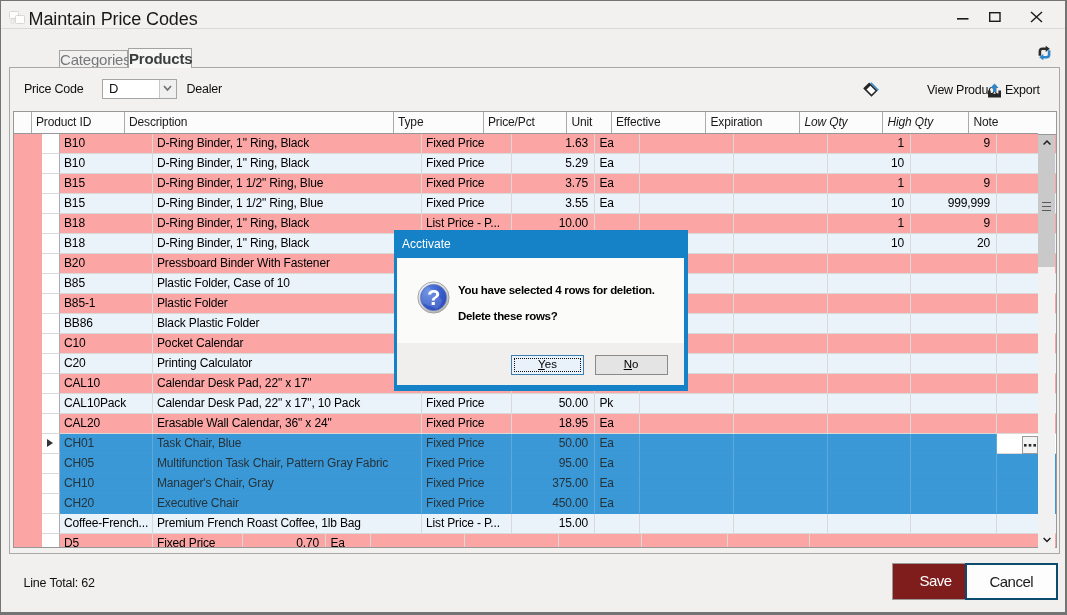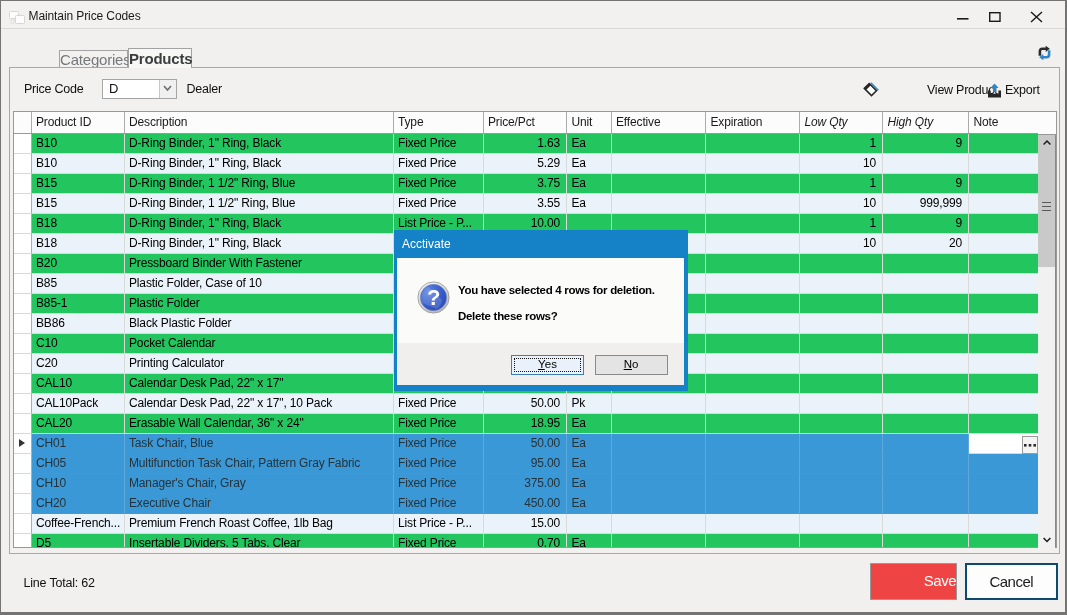--- a/index.html
+++ b/index.html
@@ -1,40 +1,40 @@
 <!DOCTYPE html>
 <html><head><meta charset="utf-8"><style>
 * { margin:0; padding:0; box-sizing:border-box; }
 html,body { width:1067px; height:615px; overflow:hidden; }
 body { position:relative; background:#f1f0ef; font-family:"Liberation Sans",sans-serif; border:1px solid #747474; border-right-width:2px; border-bottom-width:3px; }
 .abs { position:absolute; }
 
 
 #titlebar { left:0; top:0; width:100%; height:28px; background:#f2f1f0; border-bottom:1px solid #d9d9d9; }
-#title { left:27.5px; top:8px; font-size:12px; letter-spacing:-0.1px; color:#191919; }
+#title { left:27.5px; top:8px; font-size:18px; letter-spacing:-0.1px; color:#191919; }
 #appicon { left:8px; top:10px; }
 
 
 .tab { top:49px; height:18px; border:1px solid #a3a3a3; border-bottom:none; font-size:15px; letter-spacing:-0.2px; text-align:center;margin-left:48px; }
 #tab1 { left:10px; width:69px; background:#f2f1f0; color:#75787b; line-height:17px; }
 #tab2 { left:79px; top:47px; height:20px; width:64px; background:#f7f7f6; color:#3b3d3f; font-weight:bold; line-height:19px; z-index:3; }
 
 
 #panel { left:8px; top:66px; width:1051px; height:487px; border:1px solid #a8a8a8; background:#f2f1f0; }
 
 
 .lbl { font-size:12.5px; letter-spacing:-0.25px; color:#111; }
 #combo { left:101px; top:78px; width:75px; height:20px; background:#fff; border:1px solid #a5a5a5; }
 #combobtn { position:absolute; right:0; top:0; width:17px; height:18px; background:#f0f0f0; border-left:1px solid #c8c8c8; }
 
 
 #grid { left:12px; top:110px; width:1044px; height:437px; background:#fff; border:1px solid #989898; overflow:hidden; }
 #ghead { display:flex; height:21.5px; background:#fcfcfc; border-bottom:1px solid #989898; }
 #ghead .c { border-right:1px solid #ababab; font-size:12px; letter-spacing:-0.15px; color:#1a1a1a; line-height:21px; padding-left:4.5px; }
-.r { display:flex; height:20px; background:#22c55e; }
+.r { display:flex; height:20px; background:#fca5a5;padding-left:28px; }
 .r .c { border-right:1px solid #d9d9d9; border-bottom:1px solid #d9d9d9; font-size:12px; letter-spacing:-0.15px; color:#000; line-height:19px; padding-left:4.5px; white-space:nowrap; overflow:hidden; }
 .r.alt .c { background:#eaf2fa; }
 .r .c.csel { background:#fff; border-right:1px solid #ababab; position:relative; padding:0; }
 .r.sel .c { background:#3b98d6; color:#25333b; border-right-color:#5fa9da; border-bottom-color:#3e9ad7; }
 .r.sel .c.csel { background:#fff; border-right-color:#ababab; border-bottom-color:#d9d9d9; }
 .r.sel .c.cur { background:#fff; border-right-color:#d9d9d9; border-bottom-color:#d9d9d9; }
 .c { flex:none; }
 .csel { width:17.5px; }
 .cpid { width:93px; }
 .cdesc { width:269px; }
@@ -55,21 +55,21 @@
 #vsbhead { left:1036.5px; top:111px; width:18.5px; height:22.5px; background:#fcfcfc; border-bottom:1px solid #989898; }
 #vthumb { position:absolute; left:0; top:0; width:100%; height:132px; background:#c9c9c9; }
 .grip { position:absolute; left:4px; width:9px; height:1.5px; background:#5a5a5a; }
 
 
 #noteBtn { left:1020.5px; top:434.5px; width:16px; height:18.5px; background:#f4f4f4; border:1px solid #9a9a9a; font-size:10px; line-height:14px; text-align:center; color:#222; letter-spacing:0.5px; }
 
 
 #linetotal { left:22.5px; top:574.5px; font-size:12.5px; letter-spacing:-0.2px; color:#111; }
 .btn { top:561.5px; height:37px; font-size:15px; letter-spacing:-0.5px; text-align:center; line-height:36px; }
-#save { left:869px; width:87px; background:#ef4444; color:#fff; border:1px solid #999; line-height:34px;text-align:right; }
+#save { left:891px; width:87px; background:#7f1d1d; color:#fff; border:1px solid #999; line-height:34px; }
 #cancel { left:964px; width:92.5px; background:#fdfdfd; border:2px solid #0c4a6e; color:#1a1a1a; line-height:34px; }
 
 
 #dlg { left:392.5px; top:229px; width:294px; height:160.5px; background:#1581c6; z-index:10; }
 #dlgtitle { left:8.5px; top:7px; font-size:12px; color:#fff; letter-spacing:0; }
 #dlgbody { position:absolute; left:3.5px; top:27.5px; right:3.5px; bottom:48px; background:#fbfbfa; }
 #dlgfoot { position:absolute; left:3.5px; bottom:6px; right:3.5px; height:42px; background:#f0efee; }
 .dmsg { position:absolute; left:61px; font-size:11.5px; font-weight:bold; letter-spacing:-0.3px; color:#000; }
 .dbtn { position:absolute; top:125px; width:73px; height:19.5px; font-size:11.5px; text-align:center; line-height:17px; color:#000; }
 #ybtn { left:117.5px; background:#e9f2fb; border:1px solid #3c7fb1; }
@@ -399,21 +399,20 @@
       <div class="c cunit"></div>
       <div class="c ceff"></div>
       <div class="c cexp"></div>
       <div class="c num clow"></div>
       <div class="c num chigh"></div>
       <div class="c cnote"></div>
     </div>
 <div class="r">
       <div class="c csel"></div>
       <div class="c cpid">D5</div>
-      <div class="c cdesc">Insertable Dividers, 5 Tabs, Clear</div>
       <div class="c ctype">Fixed Price</div>
       <div class="c num cprice">0.70</div>
       <div class="c cunit">Ea</div>
       <div class="c ceff"></div>
       <div class="c cexp"></div>
       <div class="c num clow"></div>
       <div class="c num chigh"></div>
       <div class="c cnote"></div>
     </div>
 </div>

